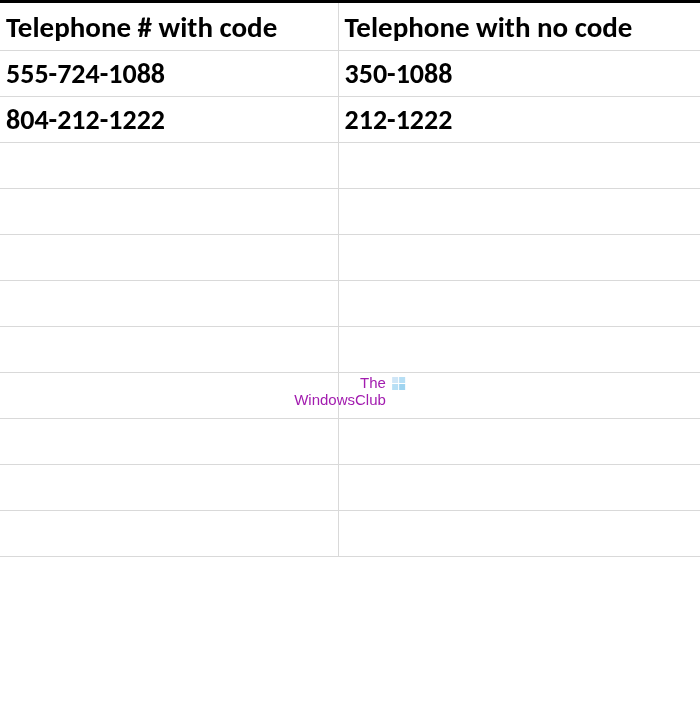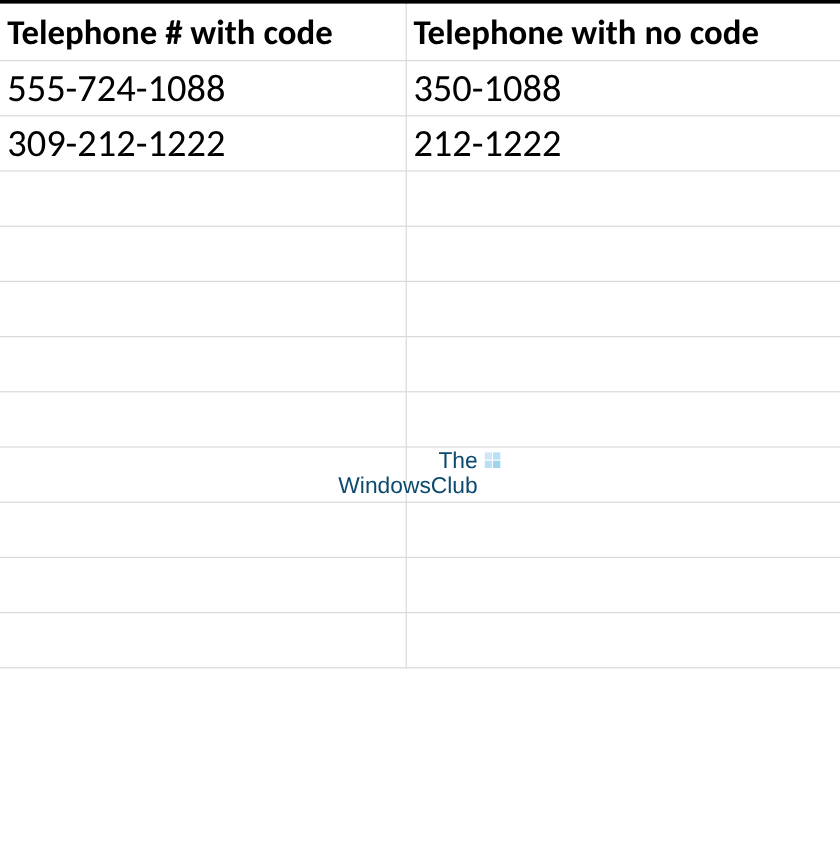--- a/index.html
+++ b/index.html
@@ -32,42 +32,42 @@
     .sheet tr.header-row {
       height: 49px;
       border-top: 3px solid #000000;
     }
     .sheet td, .sheet th {
       border-bottom: 1px solid #d9d9d9;
       border-right: 1px solid #d9d9d9;
       padding: 0 6px;
       text-align: left;
       vertical-align: middle;
-      font-size: 32px;
+      font-size: 28px;
       color: #000000;
-      font-weight: 400;
+      font-weight: 700;
       white-space: nowrap;
       overflow: hidden;
     }
     .sheet th {
       font-weight: 700;
       font-size: 29px;
     }
     .sheet tr.header-row th {
       border-bottom: 1px solid #d9d9d9;
     }
     .watermark {
       position: absolute;
       top: 375px;
       left: 50%;
       transform: translateX(-50%);
       text-align: center;
-      color: #0c4a6e;
+      color: #a21caf;
       font-family: "Segoe UI", Arial, sans-serif;
-      font-size: 19px;
+      font-size: 15px;
       line-height: 1.1;
       pointer-events: none;
       display: flex;
       align-items: flex-start;
       gap: 6px;
     }
     .watermark-text {
       text-align: right;
     }
     .watermark-icon {
@@ -98,21 +98,21 @@
   <tbody>
       <tr class="header-row">
     <th>Telephone # with code</th>
     <th>Telephone with no code</th>
   </tr>
   <tr>
     <td>555-724-1088</td>
     <td>350-1088</td>
   </tr>
   <tr>
-    <td>309-212-1222</td>
+    <td>804-212-1222</td>
     <td>212-1222</td>
   </tr>
   <tr>
     <td></td>
     <td></td>
   </tr>
   <tr>
     <td></td>
     <td></td>
   </tr>

